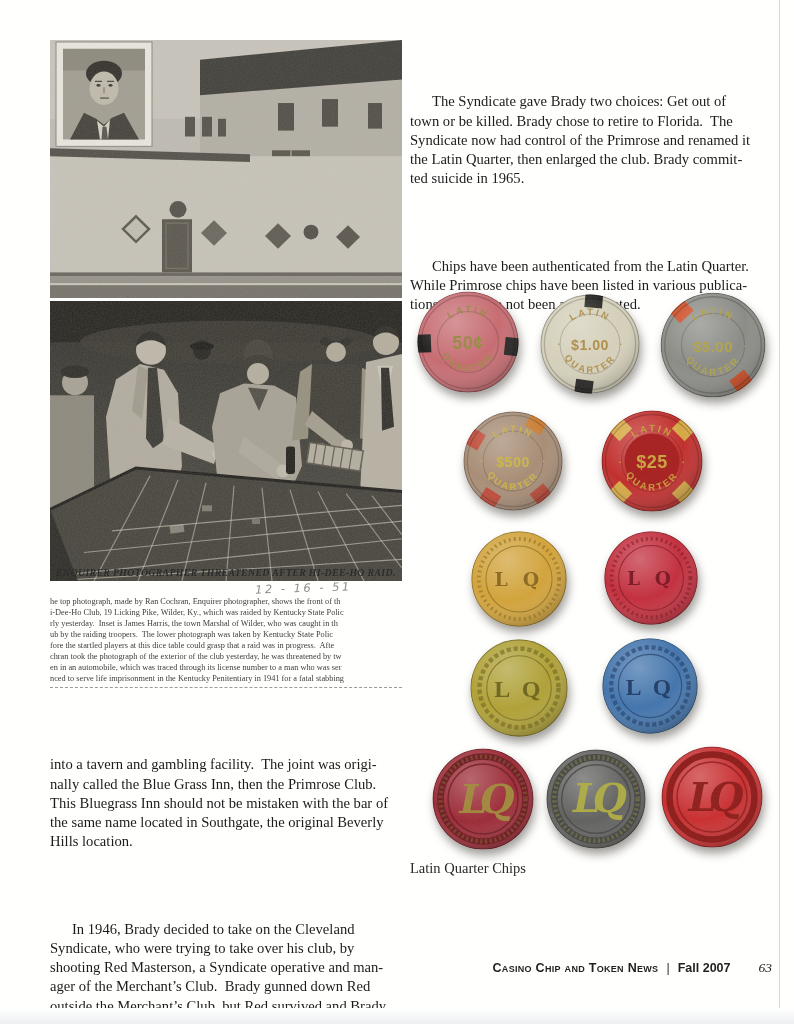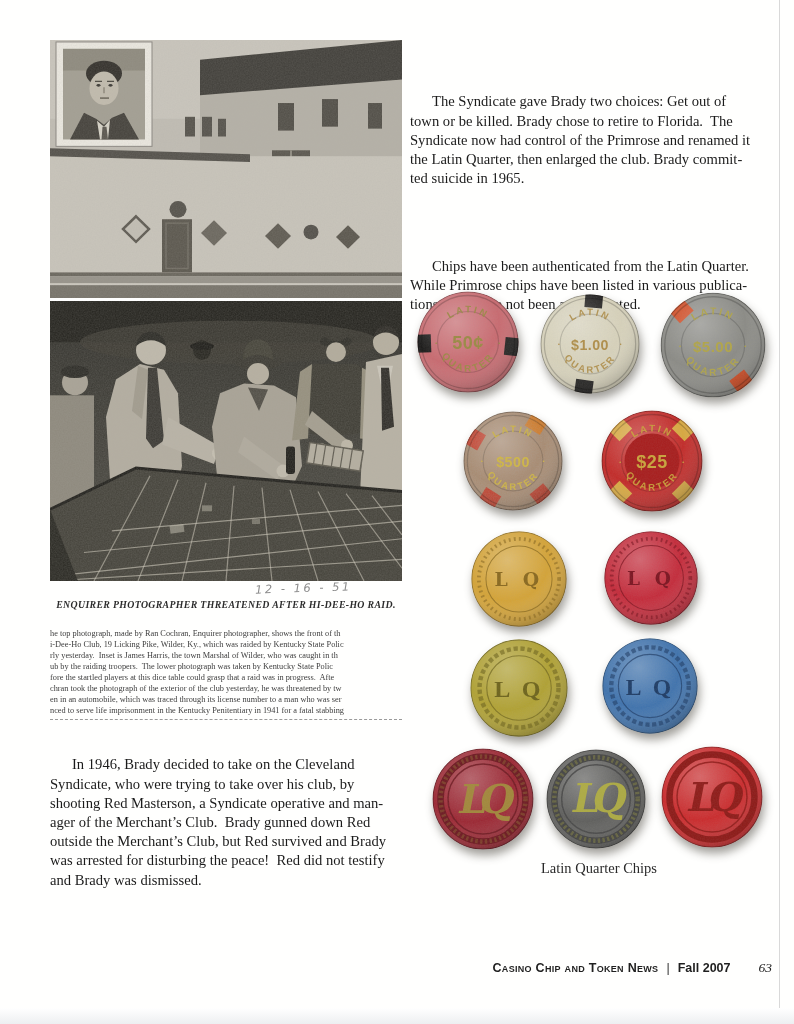--- a/index.html
+++ b/index.html
@@ -10,37 +10,37 @@
   .edge-bottom{position:absolute;left:0;top:1008px;width:100%;height:16px;
         background:linear-gradient(#ffffff,#edeff1);}
   
   #photo-block{position:absolute;left:50px;top:40px;width:352px;}
   #photo-block svg{display:block;}
   .photo-gap{height:3px;background:#ffffff;}
   .handwriting{position:absolute;left:255px;top:581px;font-family:"DejaVu Sans",sans-serif;
         font-style:italic;font-size:11.5px;color:#8d8d8d;letter-spacing:2.5px;
         transform:rotate(-2deg);z-index:3;}
   
-  #caption{position:absolute;left:50px;top:599px;width:352px;}
+  #caption{position:absolute;left:50px;top:567px;width:352px;}
   .caption-title{font-style:italic;font-weight:bold;font-size:9.8px;text-align:center;
         letter-spacing:.35px;color:#2c2c2c;}
   .caption-body{margin-top:18px;font-size:8.3px;line-height:11px;color:#3d3d3d;
         white-space:pre;}
   .caption-rule{margin-top:3px;border-top:1px dashed #9a9a9a;width:352px;}
   
   .bodytext{font-size:14.6px;line-height:19.2px;white-space:pre;}
   #left-text{position:absolute;left:50px;top:701px;width:360px;}
   #right-text{position:absolute;left:410px;top:38px;width:378px;}
   .para{margin:16px 0 14px 0;}
   .para.indent{text-indent:22px;}
   
   #chips{position:absolute;left:0;top:0;width:794px;height:1024px;pointer-events:none;}
   .chip{position:absolute;filter:drop-shadow(2px 6px 5px rgba(45,40,32,.45));}
   .arcT{font-family:"Liberation Sans",sans-serif;font-weight:700;font-size:9.6px;letter-spacing:2.4px;}
-  #chips-caption{position:absolute;left:410px;top:860px;width:378px;text-align:center;
+  #chips-caption{position:absolute;left:410px;top:860px;width:378px;text-align:left;
         font-size:14.5px;color:#2a2a2a;}
   
   #footer{position:absolute;left:400px;top:960px;width:372px;text-align:right;
         font-family:"Liberation Sans",sans-serif;font-size:12.5px;color:#1f1f1f;
         padding-right:8px;}
   .pub{font-variant:small-caps;letter-spacing:.3px;font-weight:bold;}
   .sep{margin:0 8px;font-weight:normal;color:#333;}
   .issue{font-weight:bold;}
   .pagenum{font-style:italic;font-family:"Liberation Serif",serif;font-size:13.5px;
         margin-left:28px;font-weight:normal;color:#222;}
@@ -184,20 +184,25 @@
 rly yesterday.  Inset is James Harris, the town Marshal of Wilder, who was caught in th
 ub by the raiding troopers.  The lower photograph was taken by Kentucky State Polic
 fore the startled players at this dice table could grasp that a raid was in progress.  Afte
 chran took the photograph of the exterior of the club yesterday, he was threatened by tw
 en in an automobile, which was traced through its license number to a man who was ser
 nced to serve life imprisonment in the Kentucky Penitentiary in 1941 for a fatal stabbing</div>
     <div class="caption-rule"></div>
   </div>
 
   <div id="left-text" class="bodytext">
+    <p class="para">into a tavern and gambling facility.  The joint was origi-
+nally called the Blue Grass Inn, then the Primrose Club.
+This Bluegrass Inn should not be mistaken with the bar of
+the same name located in Southgate, the original Beverly
+Hills location.</p>
     <p class="para indent">In 1946, Brady decided to take on the Cleveland
 Syndicate, who were trying to take over his club, by
 shooting Red Masterson, a Syndicate operative and man-
 ager of the Merchant’s Club.  Brady gunned down Red
 outside the Merchant’s Club, but Red survived and Brady
 was arrested for disturbing the peace!  Red did not testify
 and Brady was dismissed.</p>
   </div>
 
   <div id="right-text" class="bodytext">

